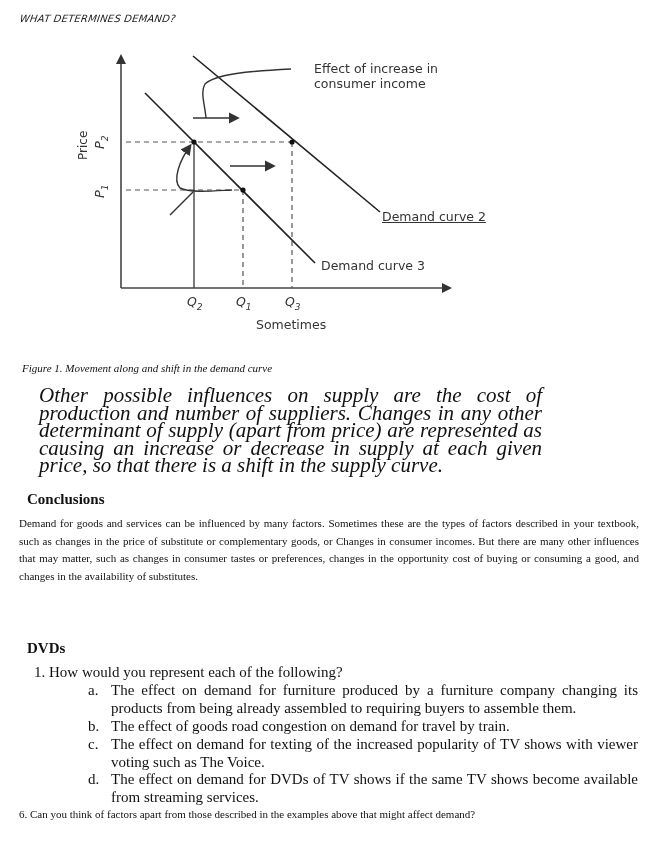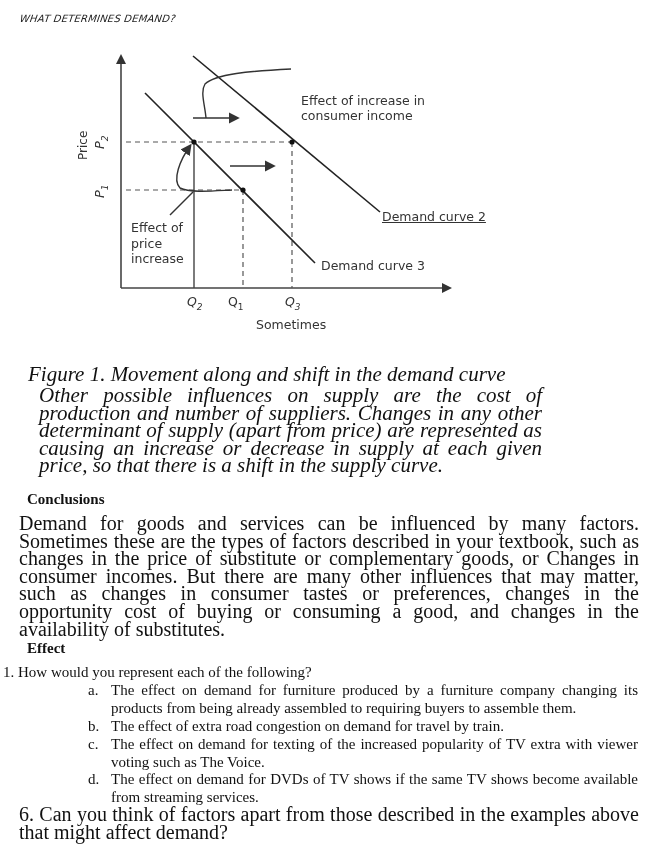--- a/index.html
+++ b/index.html
@@ -9,32 +9,32 @@
   }
   .header-title {
     position: absolute; left: 20px; top: 13px;
     font-family: "DejaVu Sans", sans-serif; font-size: 10px; font-style: italic;
     letter-spacing: 0.2px; color: #222; transform: skewX(-8deg);
   }
   .figure { position: absolute; left: 0; top: 40px; width: 520px; height: 310px; }
   .figure svg { position: absolute; left: 0; top: 0; }
   .fig-text { position: absolute; font-family: "DejaVu Sans", sans-serif; color: #333; font-size: 12.5px; line-height: 15px; }
   .caption {
-    position: absolute; left: 28px; top: 362px; width: 520px;
-    font-style: italic; font-size: 21px;
+    position: absolute; left: 22px; top: 362px; width: 520px;
+    font-style: italic; font-size: 11px;
   }
   .body-italic {
     position: absolute; left: 39px; top: 387px; width: 503px;
     font-style: italic; font-size: 21px; line-height: 17.5px; text-align: justify;
   }
   .section-heading {
     position: absolute; left: 27px; font-weight: bold; font-size: 15px;
   }
   .para {
-    position: absolute; left: 19px; width: 620px; font-size: 20px; line-height: 17.6px; text-align: justify;
+    position: absolute; left: 19px; width: 620px; font-size: 11px; line-height: 17.6px; text-align: justify;
   }
   .task { position: absolute; font-size: 15px; line-height: 17.6px; }
   .sub { position: absolute; left: 88px; width: 550px; font-size: 15px; line-height: 17.6px; text-align: justify; }
   .sub .letter { position: absolute; left: 0; }
   .sub .txt { display: block; margin-left: 23px; }
 </style>
 </head>
 <body>
 
 <div class="header-title">WHAT DETERMINES DEMAND?</div>
@@ -84,59 +84,54 @@
   <div class="fig-text" style="left:76px;top:120px;transform:rotate(-90deg);transform-origin:left top;font-size:12px;">Price</div>
   <div class="fig-text" style="left:96px;top:92px;font-style:italic;font-size:13px;transform:rotate(-90deg);">
     <span>P</span><sub style="font-size:9px;">2</sub>
   </div>
   <div class="fig-text" style="left:96px;top:141px;font-style:italic;font-size:13px;transform:rotate(-90deg);">
     <span>P</span><sub style="font-size:9px;">1</sub>
   </div>
   <div class="fig-text" style="left:187px;top:254px;font-style:italic;">
     <span>Q</span><sub style="font-size:9px;">2</sub>
   </div>
-  <div class="fig-text" style="left:228px;top:254px;">
+  <div class="fig-text" style="left:236px;top:254px;font-style:italic;">
     <span>Q</span><sub style="font-size:9px;">1</sub>
   </div>
   <div class="fig-text" style="left:285px;top:254px;font-style:italic;">
     <span>Q</span><sub style="font-size:9px;">3</sub>
   </div>
   <div class="fig-text" style="left:256px;top:277px;">Sometimes</div>
 
-  <div class="fig-text" style="left:301px;top:21px;margin-top:32px;">
+  <div class="fig-text" style="left:314px;top:21px;">
     <div>Effect of increase in</div>
     <div>consumer income</div>
-  </div>
-  <div class="fig-text" style="left:131px;top:180px;line-height:15.5px;">
-    <div>Effect of</div>
-    <div>price</div>
-    <div>increase</div>
   </div>
   <div class="fig-text" style="left:382px;top:169px;text-decoration:underline;">Demand curve 2</div>
   <div class="fig-text" style="left:321px;top:218px;">Demand curve 3</div>
 </div>
 
 <div class="caption">Figure 1. Movement along and shift in the demand curve</div>
 <div class="body-italic">Other possible influences on supply are the cost of production and number of suppliers. Changes in any other determinant of supply (apart from price) are represented as causing an increase or decrease in supply at each given price, so that there is a shift in the supply curve.</div>
 
 <div class="section-heading" style="top:491px;">Conclusions</div>
 <div class="para" style="top:515px;">Demand for goods and services can be influenced by many factors. Sometimes these are the types of factors described in your textbook, such as changes in the price of substitute or complementary goods, or Changes in consumer incomes. But there are many other influences that may matter, such as changes in consumer tastes or preferences, changes in the opportunity cost of buying or consuming a good, and changes in the availability of substitutes.</div>
 
-<div class="section-heading" style="top:640px;">Effect</div>
-<div class="task" style="left:3px;top:664px;">1. How would you represent each of the following?</div>
+<div class="section-heading" style="top:640px;">DVDs</div>
+<div class="task" style="left:34px;top:664px;">1. How would you represent each of the following?</div>
 
 <div class="sub" style="top:682px;">
   <span class="letter">a.</span>
   <span class="txt">The effect on demand for furniture produced by a furniture company changing its products from being already assembled to requiring buyers to assemble them.</span>
 </div>
 <div class="sub" style="top:718px;">
   <span class="letter">b.</span>
-  <span class="txt">The effect of extra road congestion on demand for travel by train.</span>
+  <span class="txt">The effect of goods road congestion on demand for travel by train.</span>
 </div>
 <div class="sub" style="top:736px;">
   <span class="letter">c.</span>
-  <span class="txt">The effect on demand for texting of the increased popularity of TV extra with viewer voting such as The Voice.</span>
+  <span class="txt">The effect on demand for texting of the increased popularity of TV shows with viewer voting such as The Voice.</span>
 </div>
 <div class="sub" style="top:771px;">
   <span class="letter">d.</span>
   <span class="txt">The effect on demand for DVDs of TV shows if the same TV shows become available from streaming services.</span>
 </div>
 <div class="para" style="top:806px;">6. Can you think of factors apart from those described in the examples above that might affect demand?</div>
 
 </body></html>

